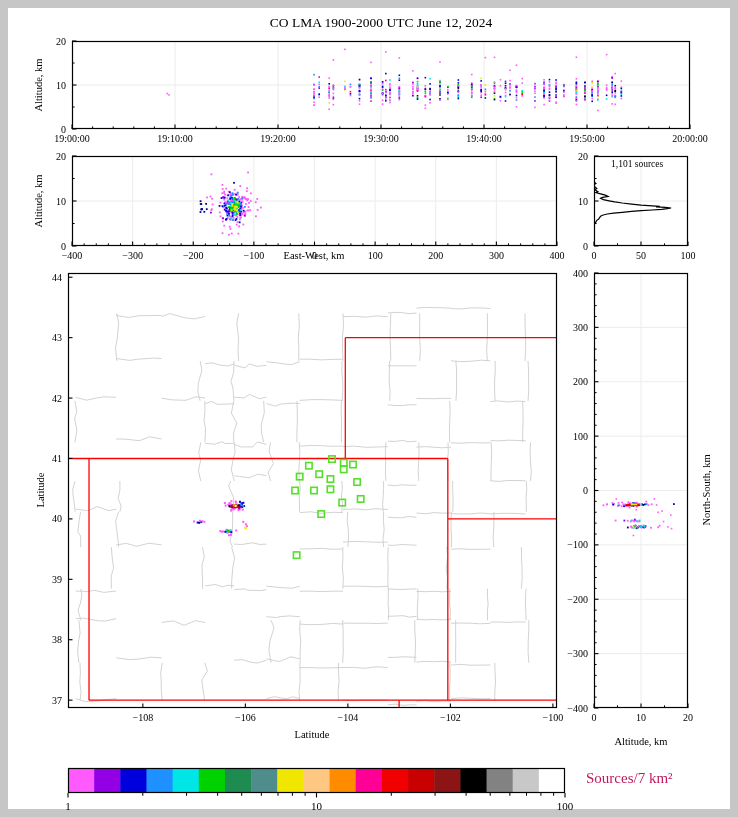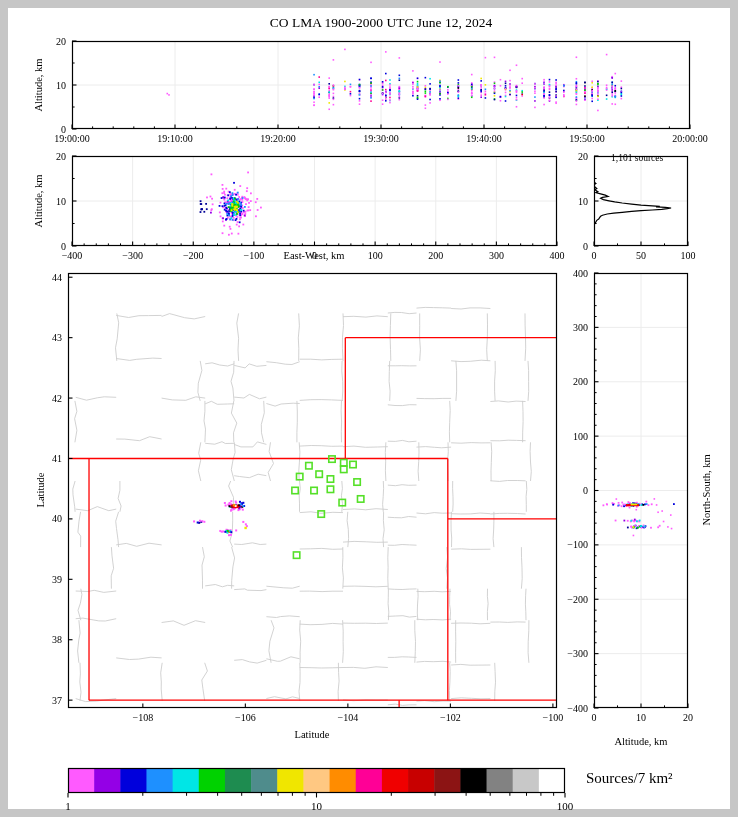--- a/index.html
+++ b/index.html
@@ -6,21 +6,21 @@
   body{width:738px;height:817px;background:#c6c6c6;font-family:"DejaVu Sans","Liberation Sans",sans-serif;}
   #root{position:relative;width:738px;height:817px;overflow:hidden;font-family:Liberation Serif, serif;}
   #fig{position:absolute;left:8px;top:8px;width:722px;height:801px;background:#ffffff;}
   .abs{position:absolute;}
   svg{position:absolute;overflow:visible;}
   .title{font-size:13.5px;color:#000;text-align:center;}
   .axlab{font-size:10.5px;color:#000;white-space:nowrap;}
   .rot{transform:translate(-50%,-50%) rotate(-90deg);}
   .ctr{transform:translateX(-50%);}
   .annot{font-size:9.5px;color:#000;white-space:nowrap;}
-  .cbarlab{font-size:15px;color:#000000;white-space:nowrap;}
+  .cbarlab{font-size:15px;color:#be185d;white-space:nowrap;}
 </style>
 </head>
 <body>
 
 <div id="root">
   <div id="fig"></div>
 
   <div class="abs title" style="left:24px;top:15px;width:714px;">CO LMA 1900-2000 UTC June 12, 2024</div>
 
   <svg id="svg-time" width="618" height="88" style="left: 72px; top: 41px;">
@@ -1738,15 +1738,15 @@
       <line x1="485.6292635956722" y1="25" x2="485.6292635956722" y2="27.8" stroke="#000" stroke-width="1"></line>
     </svg>
 
   <div class="abs axlab rot" style="left:38px;top:85px;">Altitude, km</div>
   <div class="abs axlab rot" style="left:38px;top:201px;">Altitude, km</div>
   <div class="abs axlab ctr" style="left:314px;top:250px;">East-West, km</div>
   <div class="abs axlab rot" style="left:40px;top:490px;">Latitude</div>
   <div class="abs axlab ctr" style="left:312px;top:729px;">Latitude</div>
   <div class="abs axlab rot" style="left:706px;top:490px;">North-South, km</div>
   <div class="abs axlab ctr" style="left:641px;top:736px;">Altitude, km</div>
-  <div class="abs annot" style="left:611px;top:153px;">1,101 sources</div>
+  <div class="abs annot" style="left:611px;top:159px;">1,101 sources</div>
   <div class="abs cbarlab" style="left:586px;top:770px;">Sources/7 km²</div>
 </div>
 
 </body></html>

